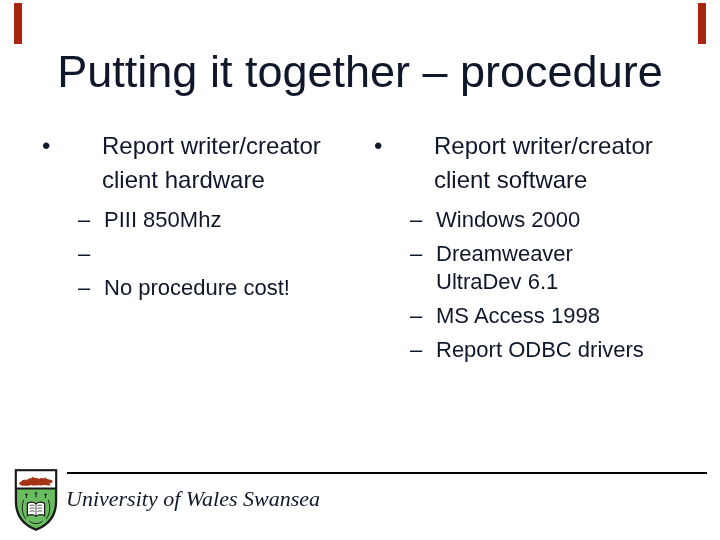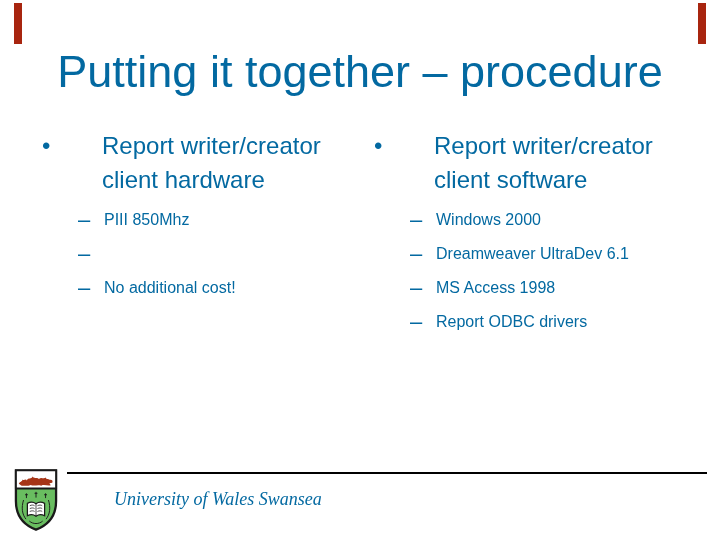--- a/index.html
+++ b/index.html
@@ -3,21 +3,21 @@
 <meta charset="utf-8">
 <style>
   html,body{margin:0;padding:0;}
   body{background:#888;}
   .slide{
     position:relative;
     width:720px;height:540px;
     background:#ffffff;
     overflow:hidden;
     font-family:"Liberation Sans","DejaVu Sans",sans-serif;
-    color:#0369a1;
+    color:#0f172a;
   }
   .corner-mark{
     position:absolute;top:3px;width:8px;height:41px;
     background:#a8250f;
   }
   .corner-mark.left{left:14px;}
   .corner-mark.right{left:698px;}
   .title{
     position:absolute;left:0;right:0;top:44px;
     text-align:center;
@@ -37,35 +37,34 @@
     font-size:24px;line-height:34px;
     width:250px;
     margin-left:32px;
   }
   .sub-list{margin-top:9px;}
   .sub-item{display:flex;margin-left:36px;margin-bottom:6px;}
   .dash-cell{
     width:26px;flex:0 0 26px;
     font-size:22px;line-height:28px;
   }
-  .sub-text{font-size:16px;line-height:28px;}
+  .sub-text{font-size:22px;line-height:28px;}
   .column.left .sub-text{width:205px;}
   .column.right .sub-text{width:215px;}
   .footer-line{
     position:absolute;left:67px;top:472px;
     width:640px;height:2px;background:#000;
   }
   .crest{position:absolute;left:14px;top:468px;width:44px;height:64px;}
   .footer-text{
     position:absolute;left:66px;top:483px;
     font-family:"Liberation Serif","DejaVu Serif",serif;
     font-style:italic;
-    font-size:18px;line-height:32px;
+    font-size:22px;line-height:32px;
     white-space:nowrap;
-    margin-left:48px;
   }
 </style>
 </head>
 <body>
 
 <div class="slide">
 
   <div class="corner-mark left" style="background: rgb(168, 37, 15);"></div>
   <div class="corner-mark right" style="background: rgb(168, 37, 15);"></div>
 
@@ -79,21 +78,21 @@
     <div class="sub-list">
       <div class="sub-item">
         <span class="dash-cell">–</span>
         <span class="sub-text">PIII 850Mhz</span>
       </div>
       <div class="sub-item">
         <span class="dash-cell">–</span>
       </div>
       <div class="sub-item">
         <span class="dash-cell">–</span>
-        <span class="sub-text">No additional cost!</span>
+        <span class="sub-text">No procedure cost!</span>
       </div>
     </div>
   </div>
 
   <div class="column right">
     <div class="heading-row">
       <span class="bullet-cell">•</span>
       <span class="heading-text">Report writer/creator client software</span>
     </div>
     <div class="sub-list">

